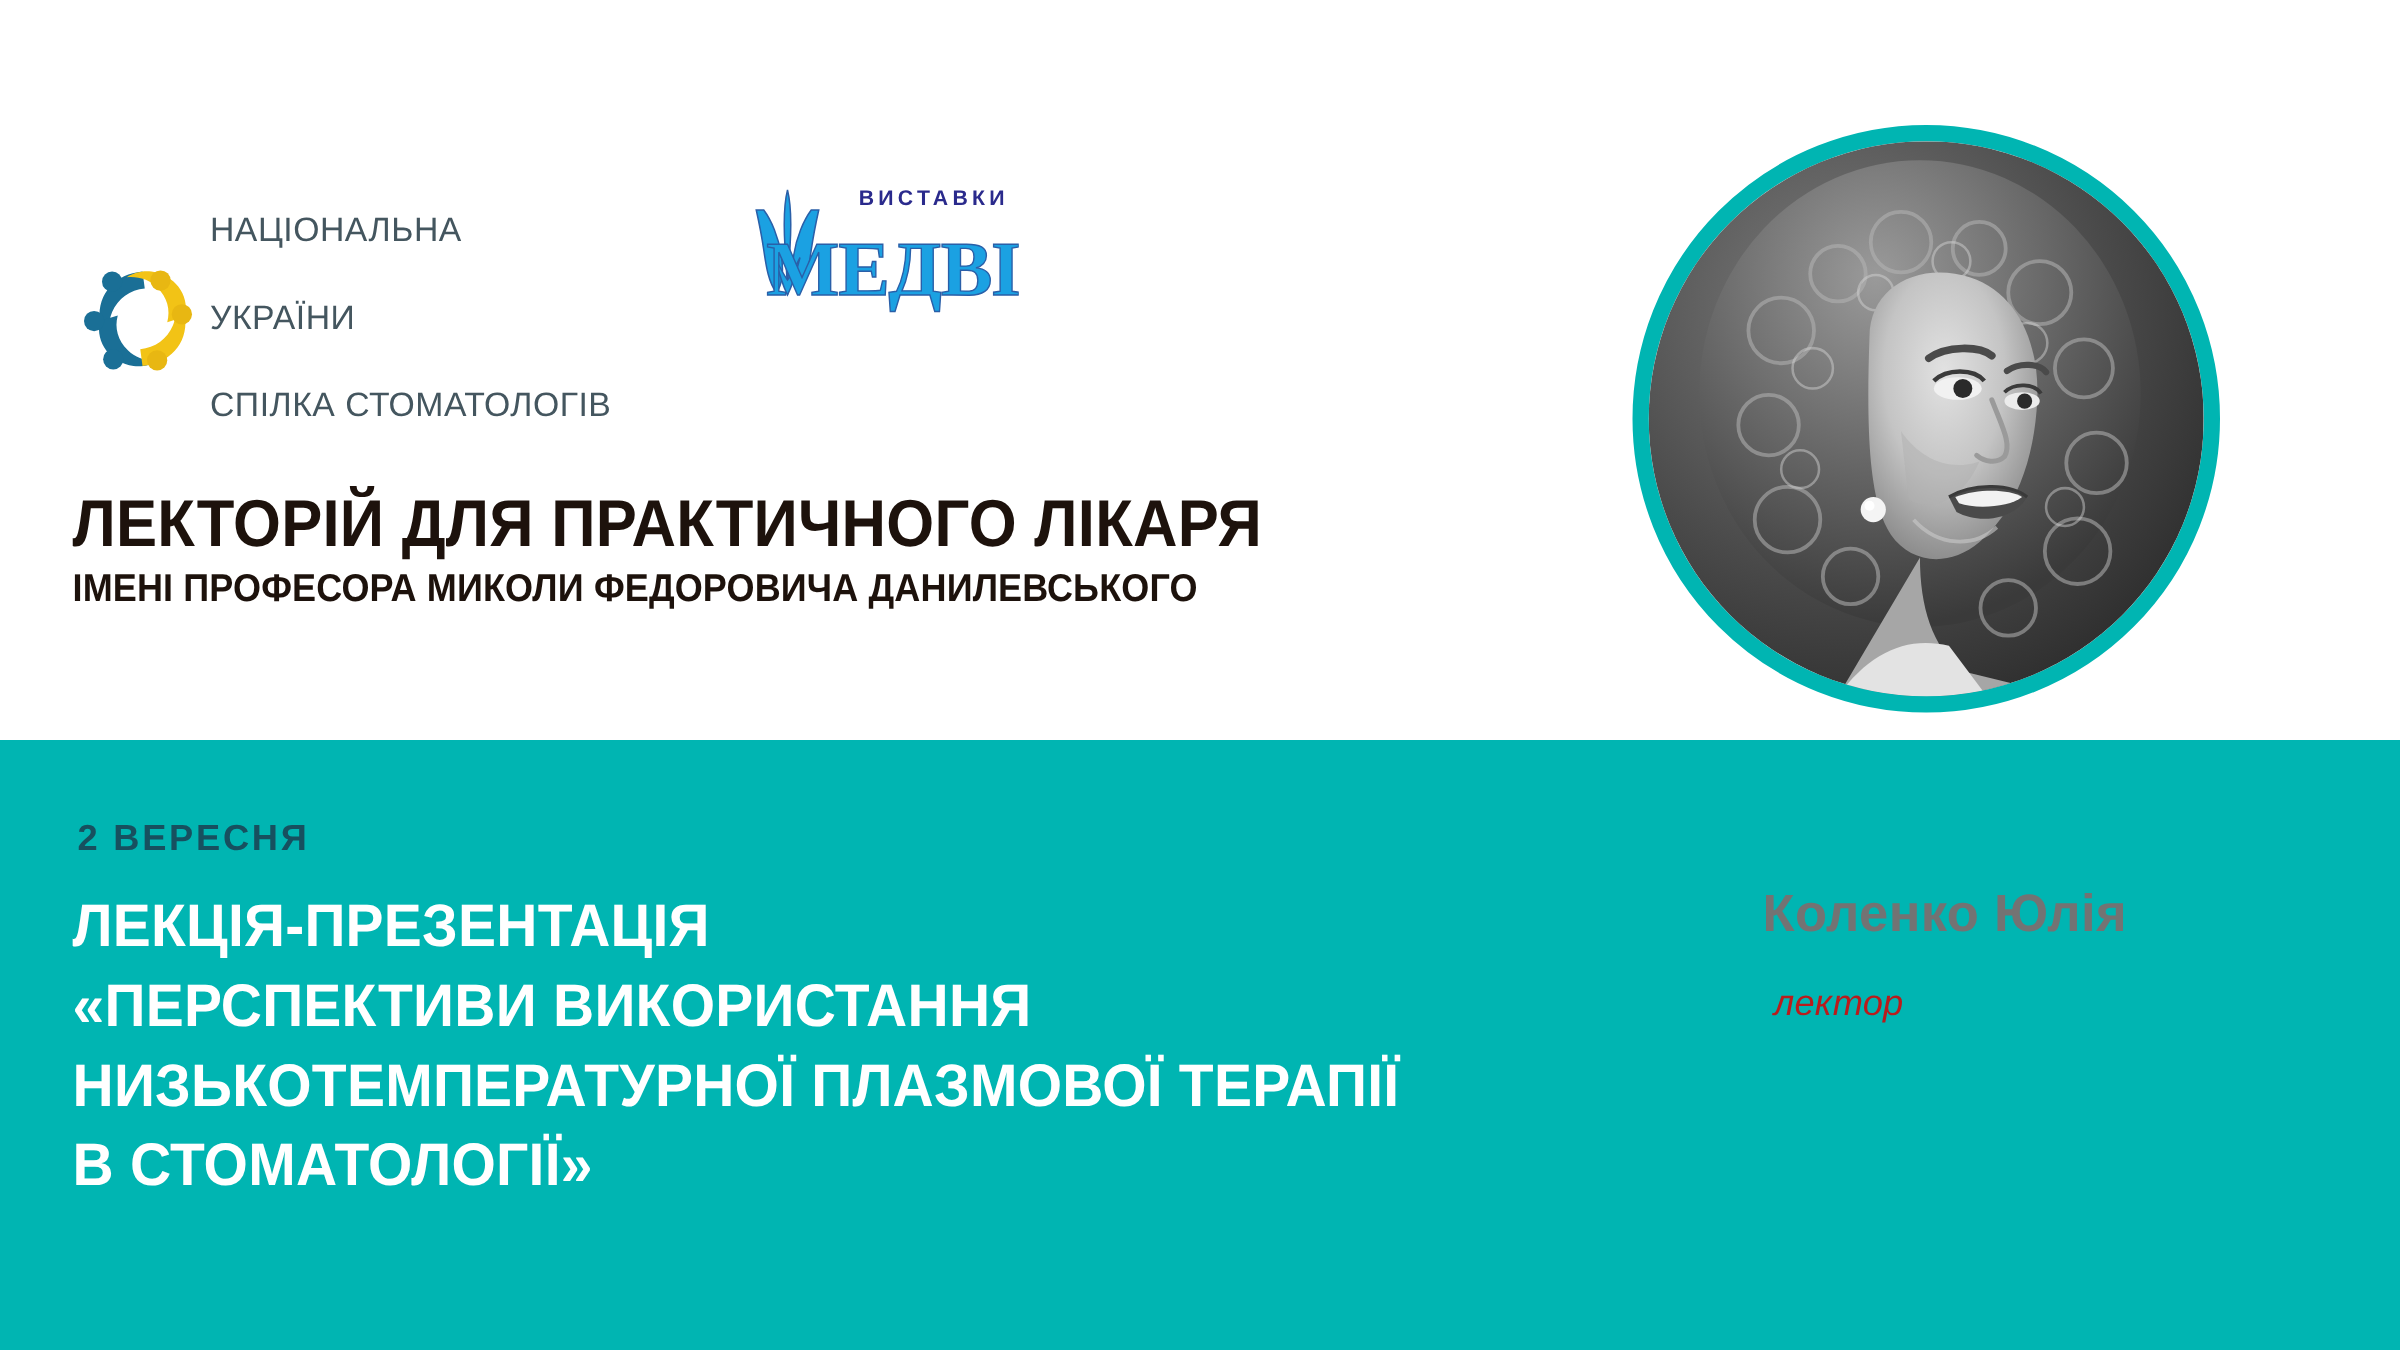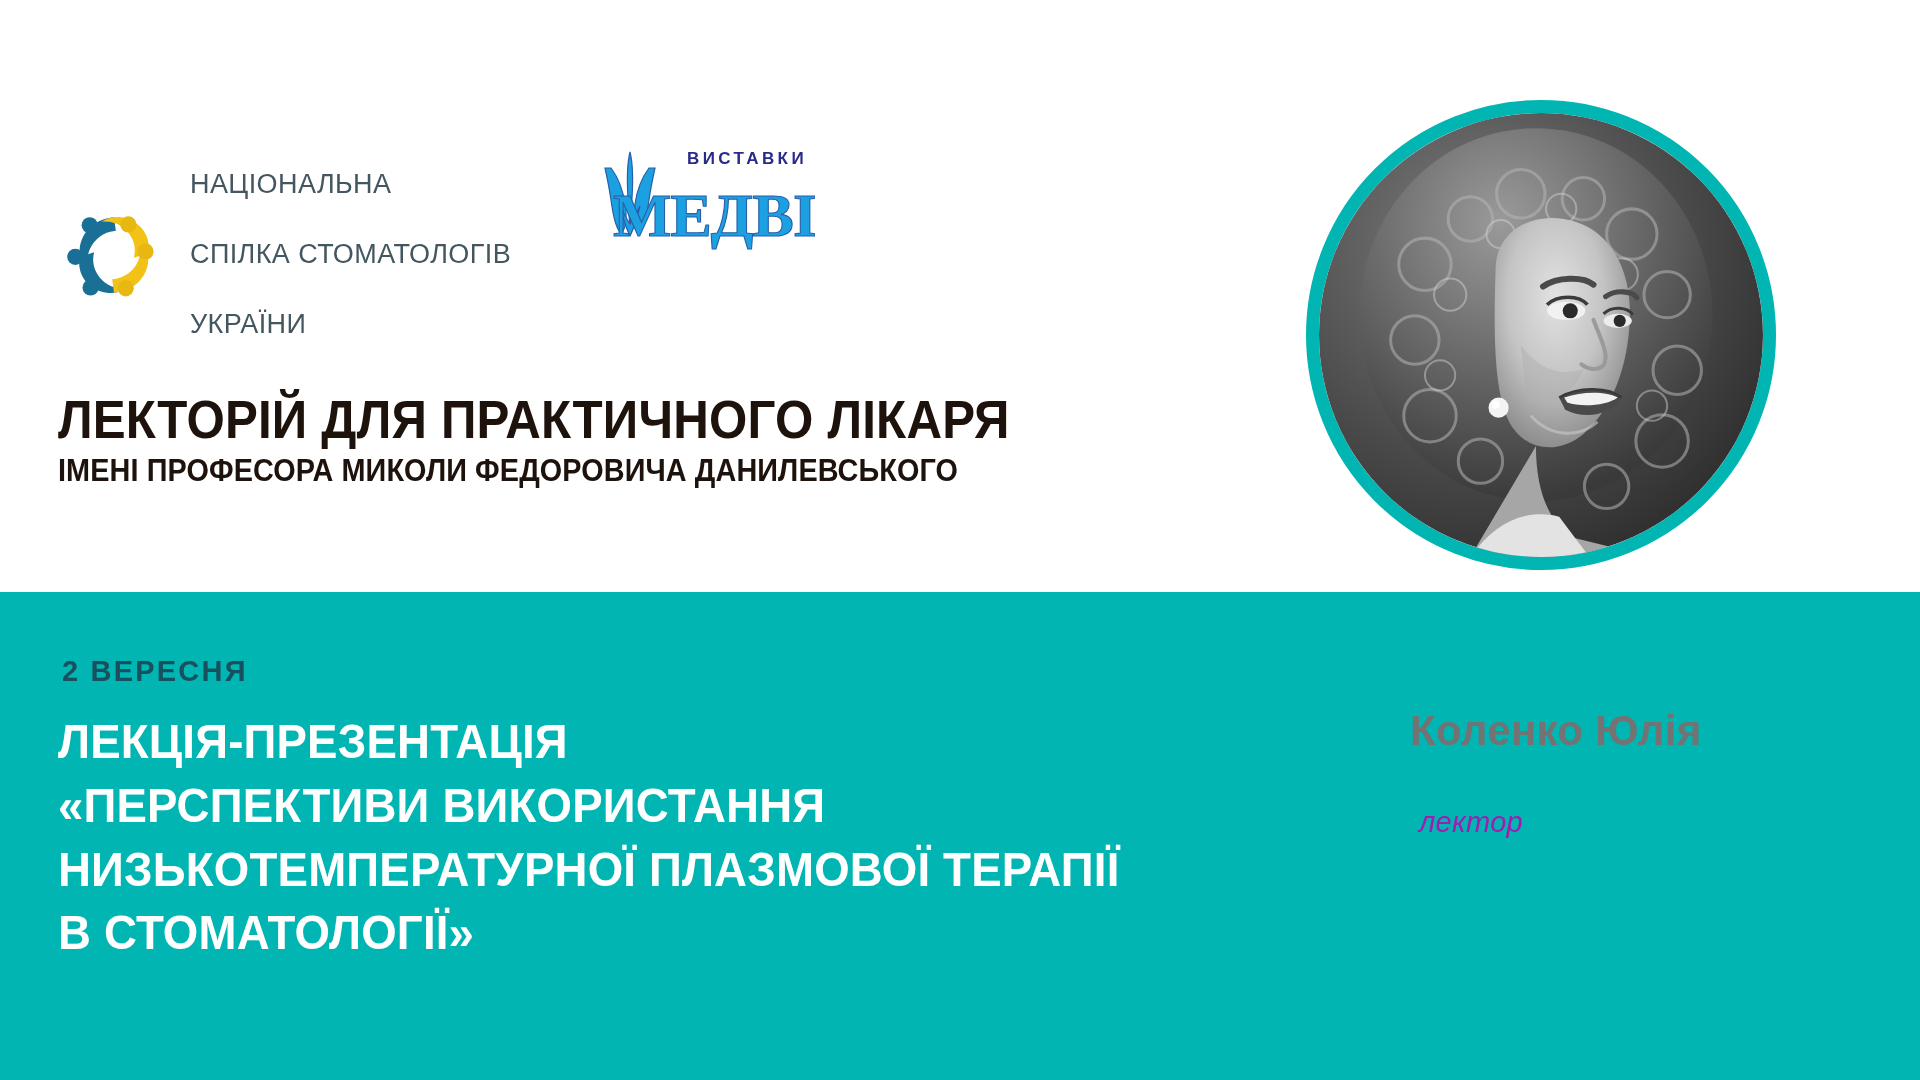--- a/index.html
+++ b/index.html
@@ -26,21 +26,20 @@
     width:1920px; height:488px;
     background:#00b5b2;
   }
 
   
   .nssu-logo {
     position:absolute;
     left:60px; top:132px;
     display:flex;
     align-items:center;
-    gap:22px;
   }
   .nssu-mark { width:108px; height:108px; flex:0 0 auto; }
   .nssu-text {
     color:#44565f;
     font-size:27px;
     font-weight:400;
     line-height:1.30;
     letter-spacing:0.4px;
     white-space:pre-line;
     text-transform:uppercase;
@@ -136,22 +135,22 @@
     position:absolute;
     left:1410px; top:707px;
     color:#737373;
     font-size:42px;
     font-weight:700;
     letter-spacing:0.3px;
     white-space:nowrap;
   }
   .speaker-role {
     position:absolute;
-    left:1419px; top:806px;
-    color:#a21caf;
+    left:1419px; top:787px;
+    color:#b91c1c;
     font-size:29px;
     font-style:italic;
     font-weight:400;
     letter-spacing:0.2px;
     white-space:nowrap;
   }
 </style>
 </head>
 <body>
 
@@ -176,22 +175,22 @@
           <circle cx="34" cy="96" r="9" fill="#1a6f96"></circle>
 
           <circle cx="76" cy="26" r="9" fill="#e8b712"></circle>
           <circle cx="95" cy="56" r="9" fill="#e8b712"></circle>
           <circle cx="73" cy="97" r="9" fill="#e8b712"></circle>
         </g>
       </svg>
     </span>
     <span class="nssu-text">
       <span>НАЦІОНАЛЬНА</span>
+      <span>УКРАЇНИ</span>
       <span>СПІЛКА СТОМАТОЛОГІВ</span>
-      <span>УКРАЇНИ</span>
     </span>
   </div>
 
   <div class="medvin-logo">
     <svg viewBox="0 0 220 112" xmlns="http://www.w3.org/2000/svg">
 
       <g fill="#1ba1e2" stroke="#2a5fa8" stroke-width="1.2">
         <path d="M10 28 C10 28 14 46 16 60 C18 74 20 86 26 94 C31 88 32 76 30 64 C28 50 22 36 16 28 Z"></path>
         <path d="M60 28 C60 28 56 46 54 60 C52 74 50 86 44 94 C39 88 38 76 40 64 C42 50 48 36 54 28 Z"></path>
         <path d="M35 12 C32 24 32 42 33 58 C34 74 35 86 35 96 C35 86 36 74 37 58 C38 42 38 24 35 12 Z"></path>

